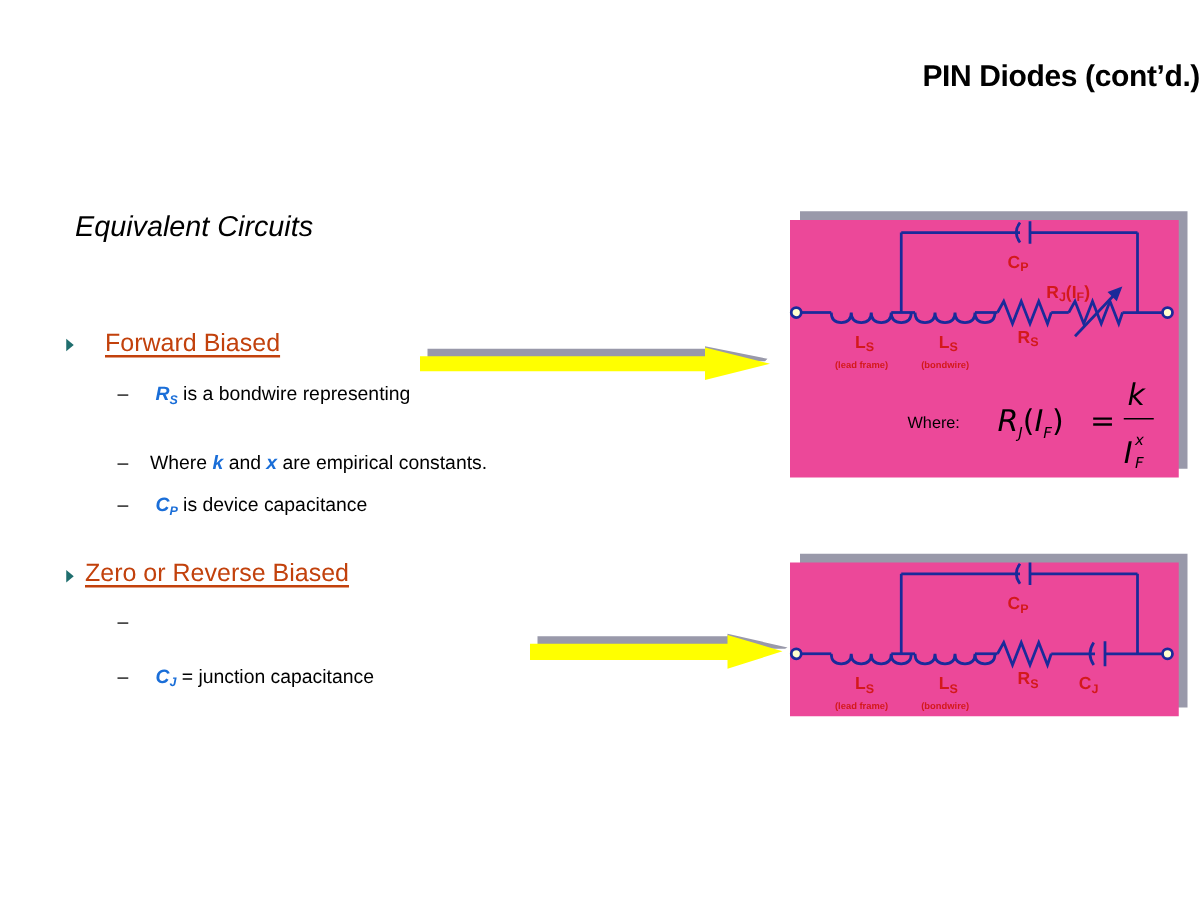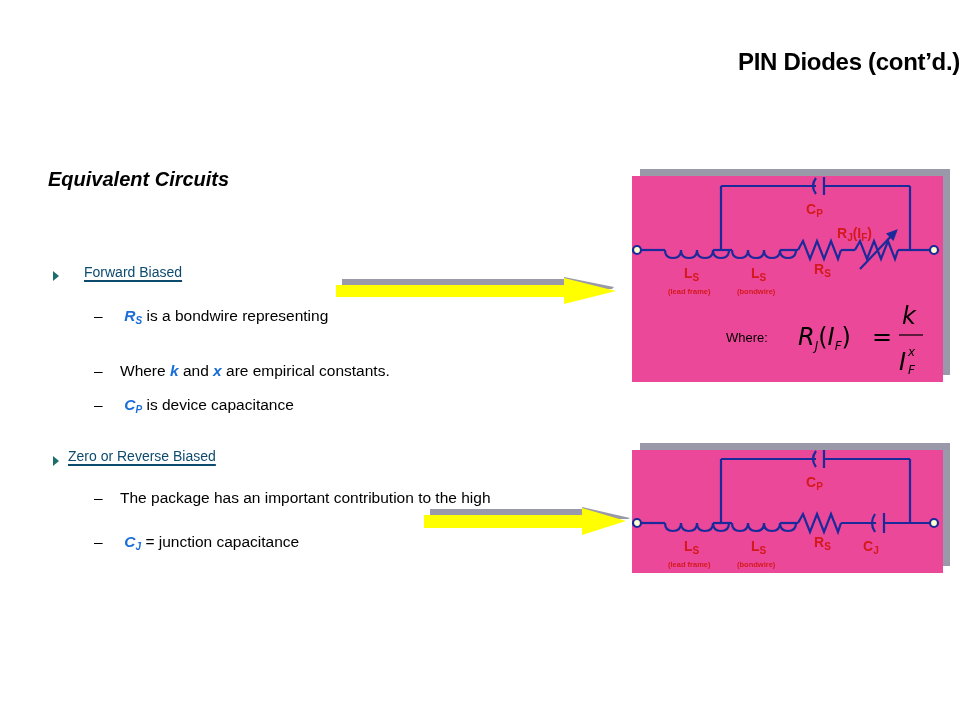--- a/index.html
+++ b/index.html
@@ -1,21 +1,21 @@
 <!DOCTYPE html>
 <html><head>
 <meta charset="utf-8">
 <style>
   html, body { margin: 0; padding: 0; }
   body { width: 960px; height: 720px; background: #ffffff; position: relative; overflow: hidden; font-family: "Liberation Sans", sans-serif; color: #000; }
   .abs { position: absolute; }
   #title { left: 0; width: 960px; top: 48px; text-align: right; font-size: 24px; font-weight: bold; letter-spacing: -0.3px; }
-  #section { left: 48px; top: 168px; font-size: 20px; font-weight: bold; font-style: italic; }
+  #section { left: 60px; top: 168px; font-size: 23px; font-weight: normal; font-style: italic; }
   .bullet-arrow { width: 0; height: 0; border-top: 5px solid transparent; border-bottom: 5px solid transparent; border-left: 6px solid #1f6e6e; }
-  .heading { font-size: 14px; color: #0c4a6e; text-decoration: underline; text-decoration-thickness: 1.5px; text-underline-offset: 3px; }
+  .heading { font-size: 20px; color: #c2410c; text-decoration: underline; text-decoration-thickness: 1.5px; text-underline-offset: 3px; }
   .sub { font-size: 15.5px; line-height: 20px; }
   .dash { position: absolute; left: -26px; }
   .sym { color: #1a6ed8; font-weight: bold; font-style: italic; }
   .sym sub { font-size: 10px; vertical-align: -3px; }
   .shadow { background: #9999aa; }
   .ybox { background: #ec4899; }
   .arrow svg { display: block; }
   .circuit svg { display: block; overflow: visible; }
   .clabel { font-family: "Liberation Sans", sans-serif; font-weight: bold; fill: #d3191b; }
   .formula { font-family: "DejaVu Sans", sans-serif; }
@@ -42,21 +42,21 @@
 <div class="abs sub" style="left:120px; top:395px;">
   <span class="dash">–</span>
   &nbsp;<span class="sym"><span>C</span><sub>P</sub></span><span> is device capacitance</span>
 </div>
 
 <div class="abs bullet-arrow" style="left:53px; top:456px;"></div>
 <div class="abs heading" style="left:68px; top:448px;">Zero or Reverse Biased</div>
 
 <div class="abs sub" style="left:120px; top:488px;">
   <span class="dash">–</span>
-  <span>The package has an important contribution to the high</span><br>
+  <br>
 </div>
 
 <div class="abs sub" style="left:120px; top:532px;">
   <span class="dash">–</span>
   &nbsp;<span class="sym"><span>C</span><sub>J</sub></span><span> = junction capacitance</span>
 </div>
 
 <div class="abs arrow" style="left:334px; top:275px;">
   <svg width="300" height="32" viewBox="0 0 300 32">
     <polygon points="8,4 230,4 230,2 280,12 278,14 228,14 8,14" fill="#9999aa"></polygon>

